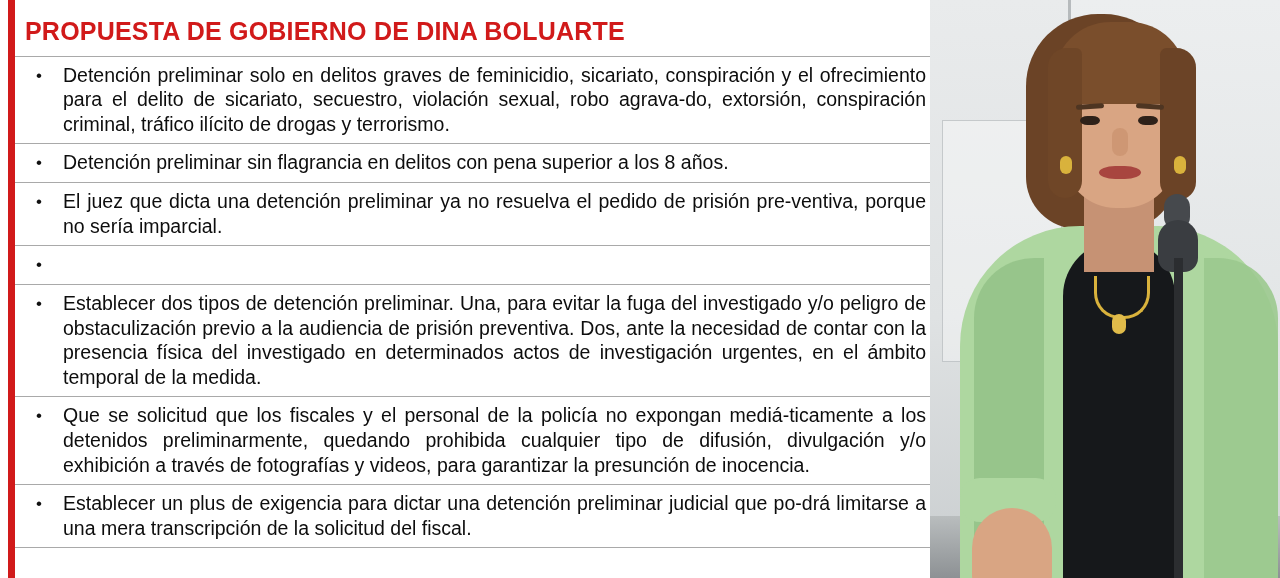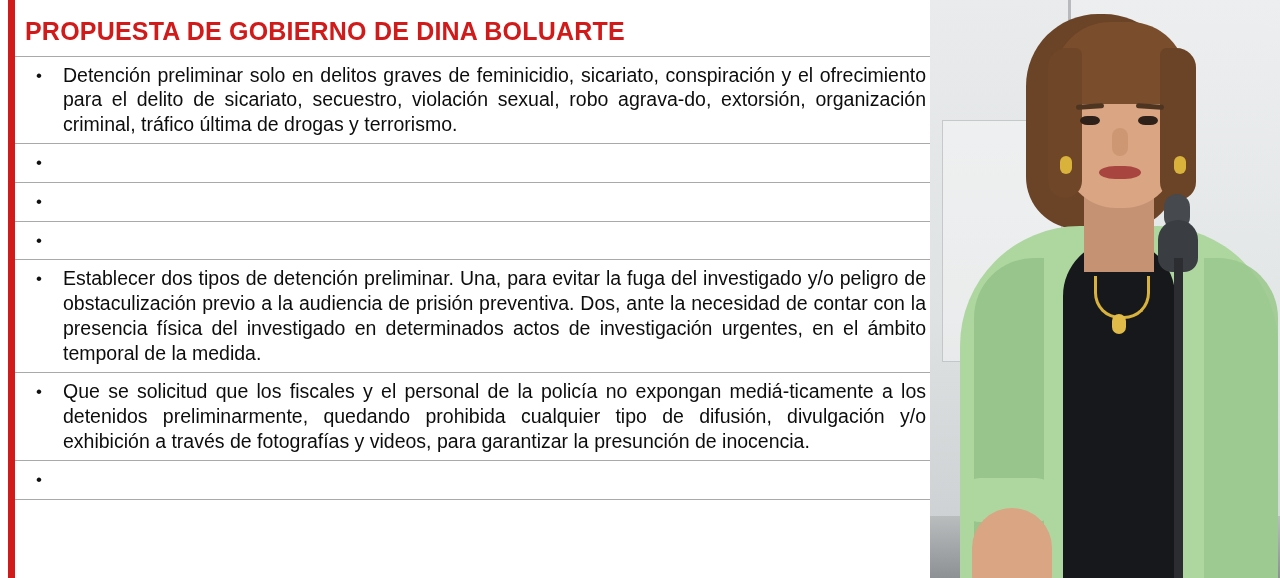--- a/index.html
+++ b/index.html
@@ -345,41 +345,44 @@
 <div class="infographic">
 
   <div class="left-rule"></div>
 
   <div class="content">
     <div class="title">PROPUESTA DE GOBIERNO DE DINA BOLUARTE</div>
 
     <ul class="bullet-list">
       <li class="bullet-row">
         <span class="bullet-mark">•</span>
-        <span class="bullet-text">Detención preliminar solo en delitos graves de feminicidio, sicariato, conspiración y el ofrecimiento para el delito de sicariato, secuestro, violación sexual, robo agrava-do, extorsión, organización criminal, tráfico última de drogas y terrorismo.</span>
-      </li>
-      <li class="bullet-row">
-        <span class="bullet-mark">•</span>
-      </li>
-      <li class="bullet-row">
-        <span class="bullet-mark">•</span>
+        <span class="bullet-text">Detención preliminar solo en delitos graves de feminicidio, sicariato, conspiración y el ofrecimiento para el delito de sicariato, secuestro, violación sexual, robo agrava-do, extorsión, conspiración criminal, tráfico ilícito de drogas y terrorismo.</span>
+      </li>
+      <li class="bullet-row">
+        <span class="bullet-mark">•</span>
+        <span class="bullet-text">Detención preliminar sin flagrancia en delitos con pena superior a los 8 años.</span>
+      </li>
+      <li class="bullet-row">
+        <span class="bullet-mark">•</span>
+        <span class="bullet-text">El juez que dicta una detención preliminar ya no resuelva el pedido de prisión pre-ventiva, porque no sería imparcial.</span>
       </li>
       <li class="bullet-row">
         <span class="bullet-mark">•</span>
       </li>
       <li class="bullet-row">
         <span class="bullet-mark">•</span>
         <span class="bullet-text">Establecer dos tipos de detención preliminar. Una, para evitar la fuga del investigado y/o peligro de obstaculización previo a la audiencia de prisión preventiva. Dos, ante la necesidad de contar con la presencia física del investigado en determinados actos de investigación urgentes, en el ámbito temporal de la medida.</span>
       </li>
       <li class="bullet-row">
         <span class="bullet-mark">•</span>
         <span class="bullet-text">Que se solicitud que los fiscales y el personal de la policía no expongan mediá-ticamente a los detenidos preliminarmente, quedando prohibida cualquier tipo de difusión, divulgación y/o exhibición a través de fotografías y videos, para garantizar la presunción de inocencia.</span>
       </li>
       <li class="bullet-row">
         <span class="bullet-mark">•</span>
+        <span class="bullet-text">Establecer un plus de exigencia para dictar una detención preliminar judicial que po-drá limitarse a una mera transcripción de la solicitud del fiscal.</span>
       </li>
     </ul>
   </div>
 
   <div class="photo">
     <div class="wall-left"></div>
     <div class="wall-right"></div>
     <div class="wall-seam"></div>
     <div class="wall-panel"></div>
     <div class="desk"></div>

